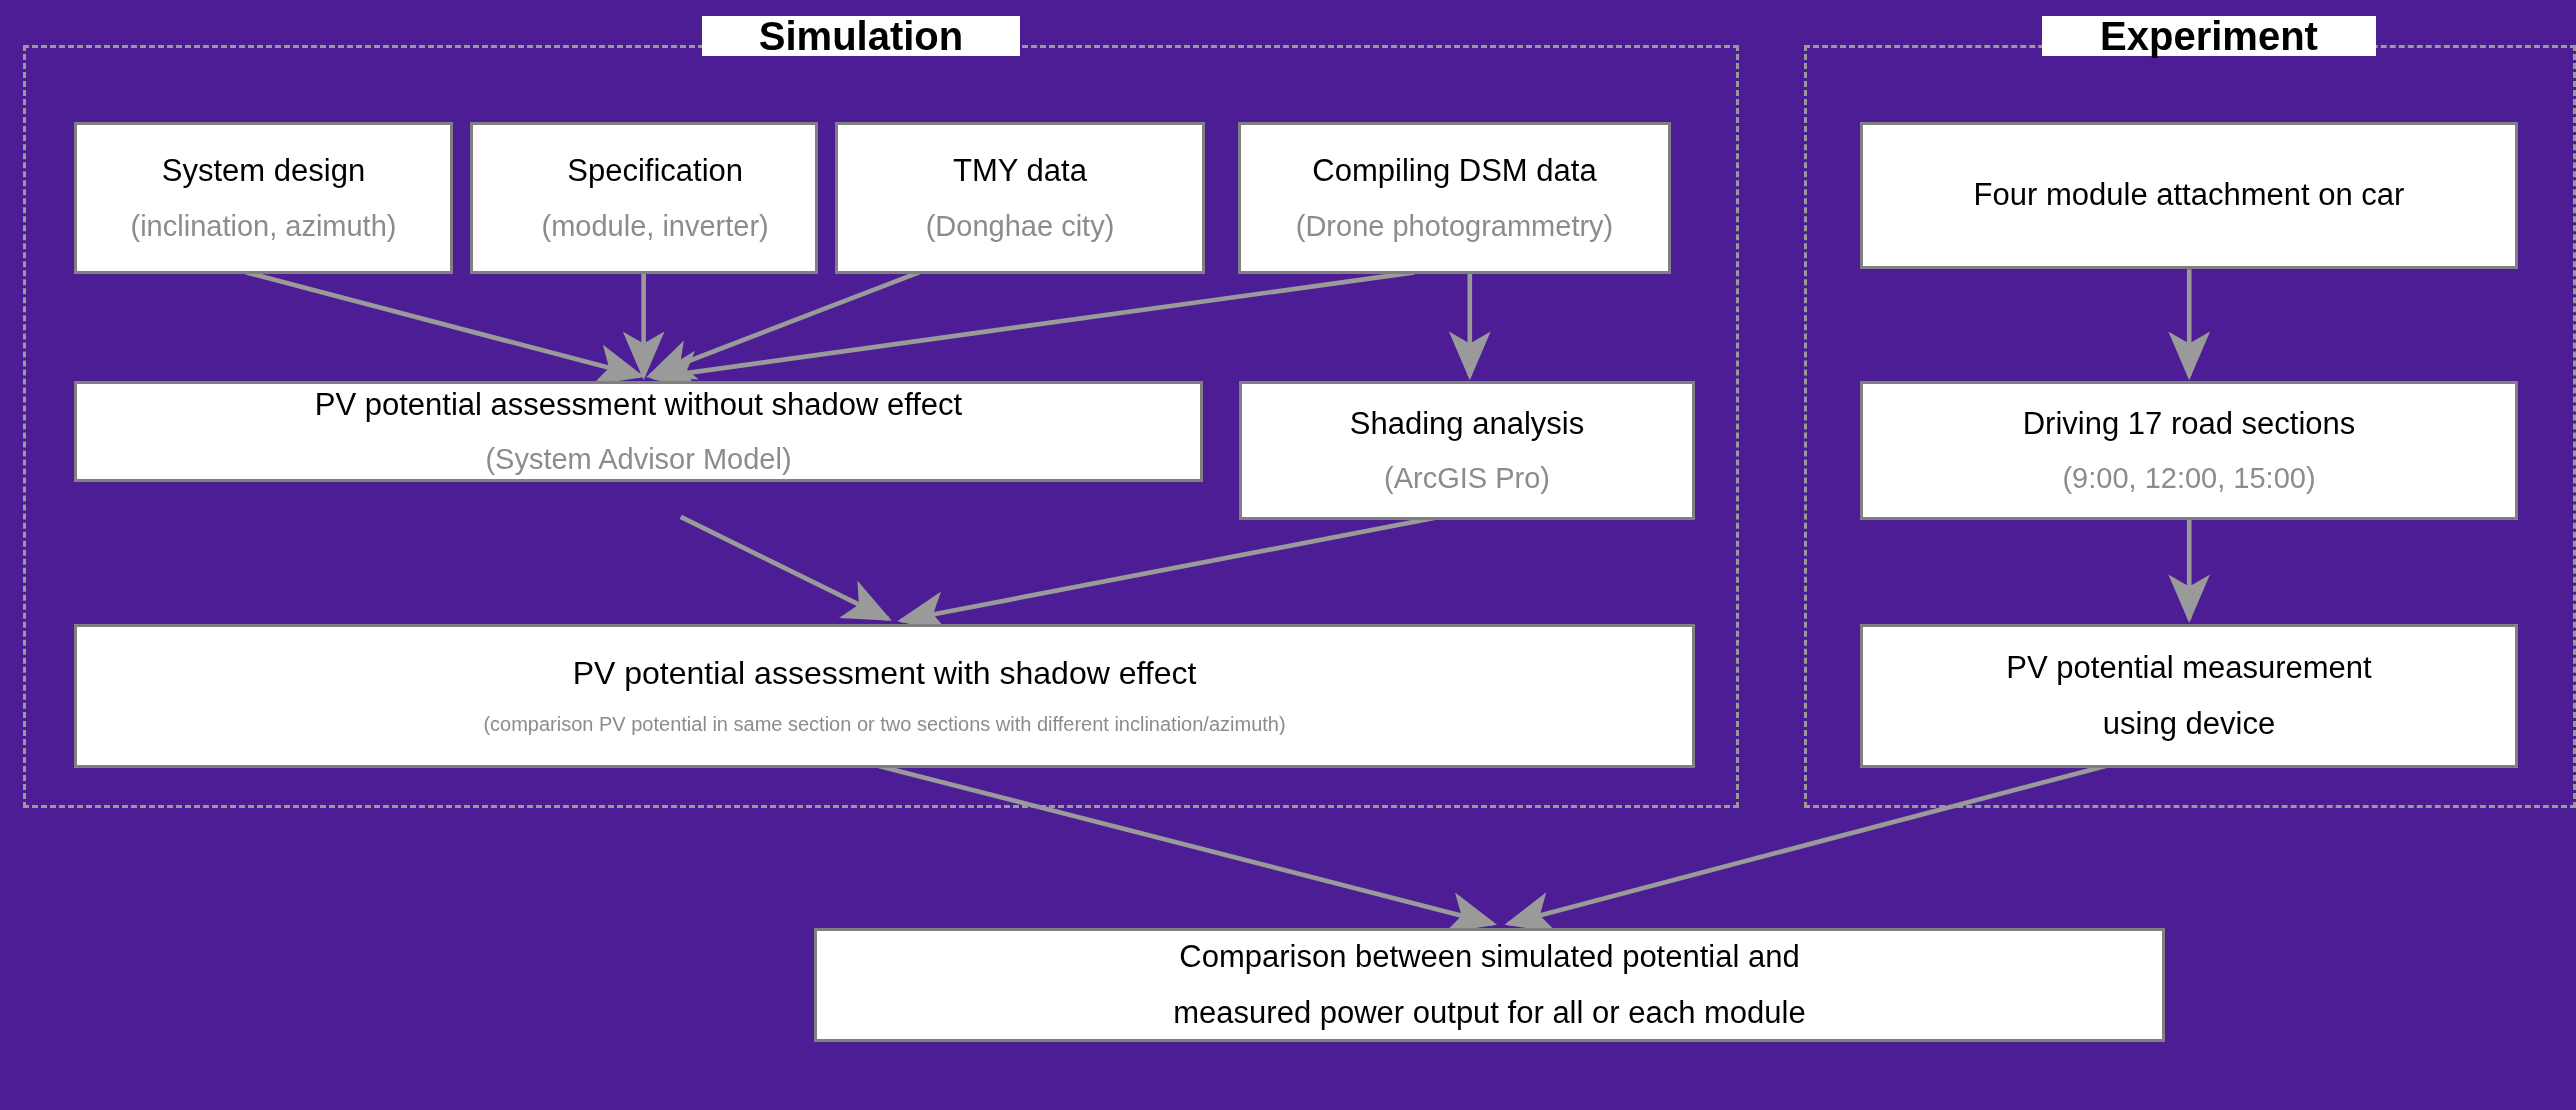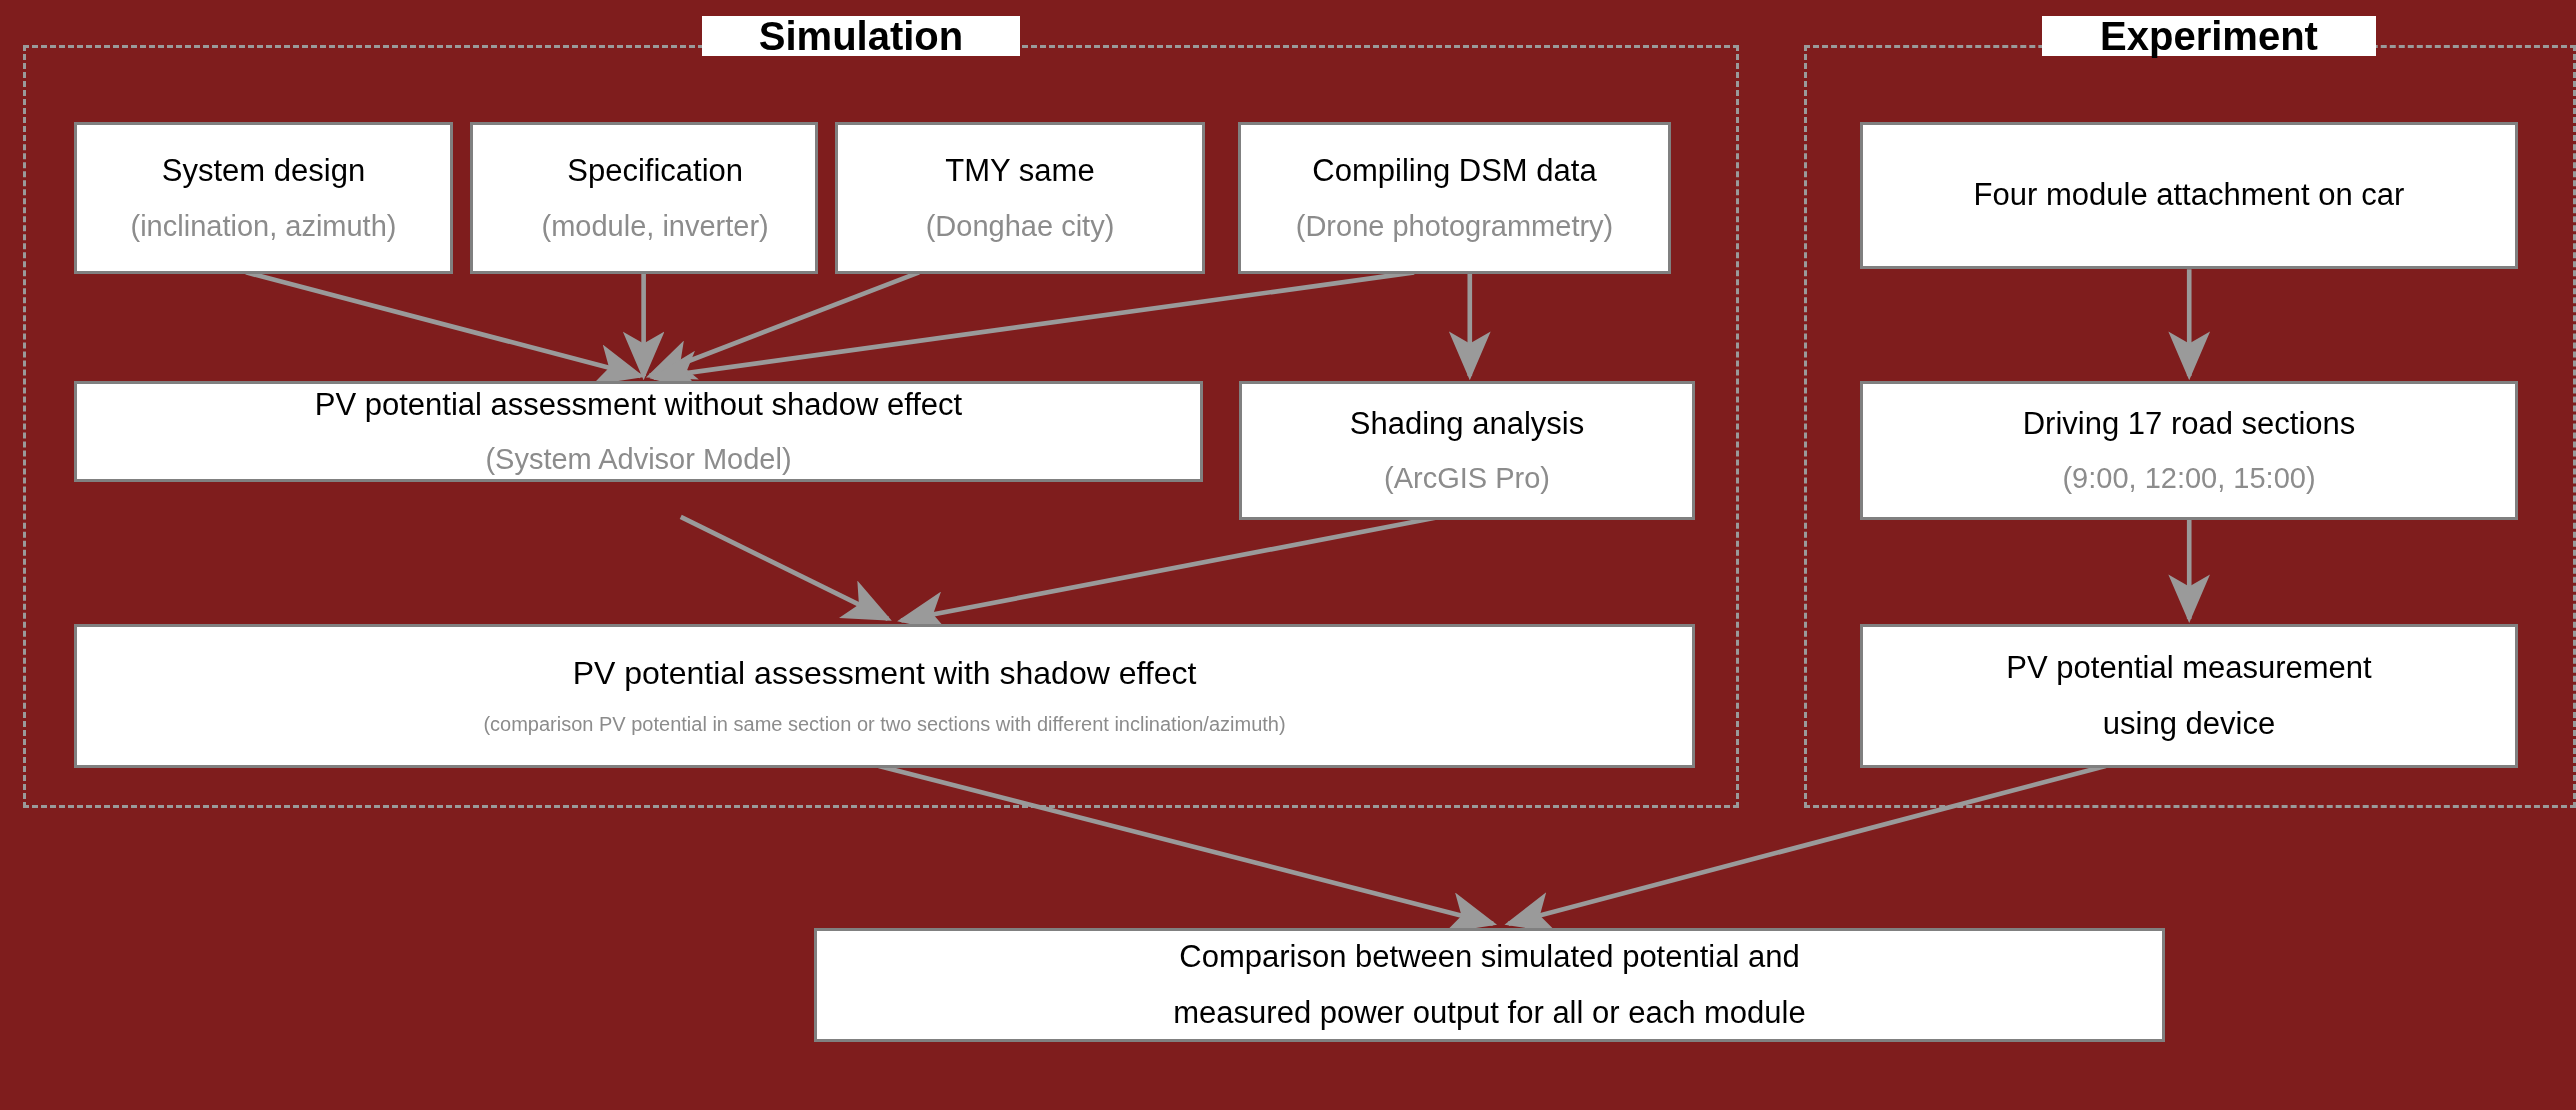--- a/index.html
+++ b/index.html
@@ -8,21 +8,21 @@
     padding: 0;
     background: #ffffff;
   }
   body {
     font-family: "Liberation Sans", sans-serif;
   }
   #canvas {
     position: relative;
     width: 2576px;
     height: 1111px;
-    background: #7f1d1d;
+    background: #4c1d95;
     overflow: hidden;
   }
   
   .panel {
     position: absolute;
     border: 3.9px dashed #9a9a9a;
     box-sizing: border-box;
     background: transparent;
   }
   .panel-title {
@@ -115,21 +115,21 @@
     <div class="line-main">System design</div>
     <div class="line-sub">(inclination, azimuth)</div>
   </div>
 
   <div class="box two-line" style="left:470px; top:122px; width:348px; height:152px;padding-left:30px;">
     <div class="line-main">Specification</div>
     <div class="line-sub">(module, inverter)</div>
   </div>
 
   <div class="box two-line" style="left:835px; top:122px; width:370px; height:152px;">
-    <div class="line-main">TMY same</div>
+    <div class="line-main">TMY data</div>
     <div class="line-sub">(Donghae city)</div>
   </div>
 
   <div class="box two-line" style="left:1238px; top:122px; width:433px; height:152px;align-items:center;">
     <div class="line-main">Compiling DSM data</div>
     <div class="line-sub">(Drone photogrammetry)</div>
   </div>
 
   <div class="box two-line" style="left:74px; top:381px; width:1129px; height:101px;">
     <div class="line-main">PV potential assessment without shadow effect</div>

